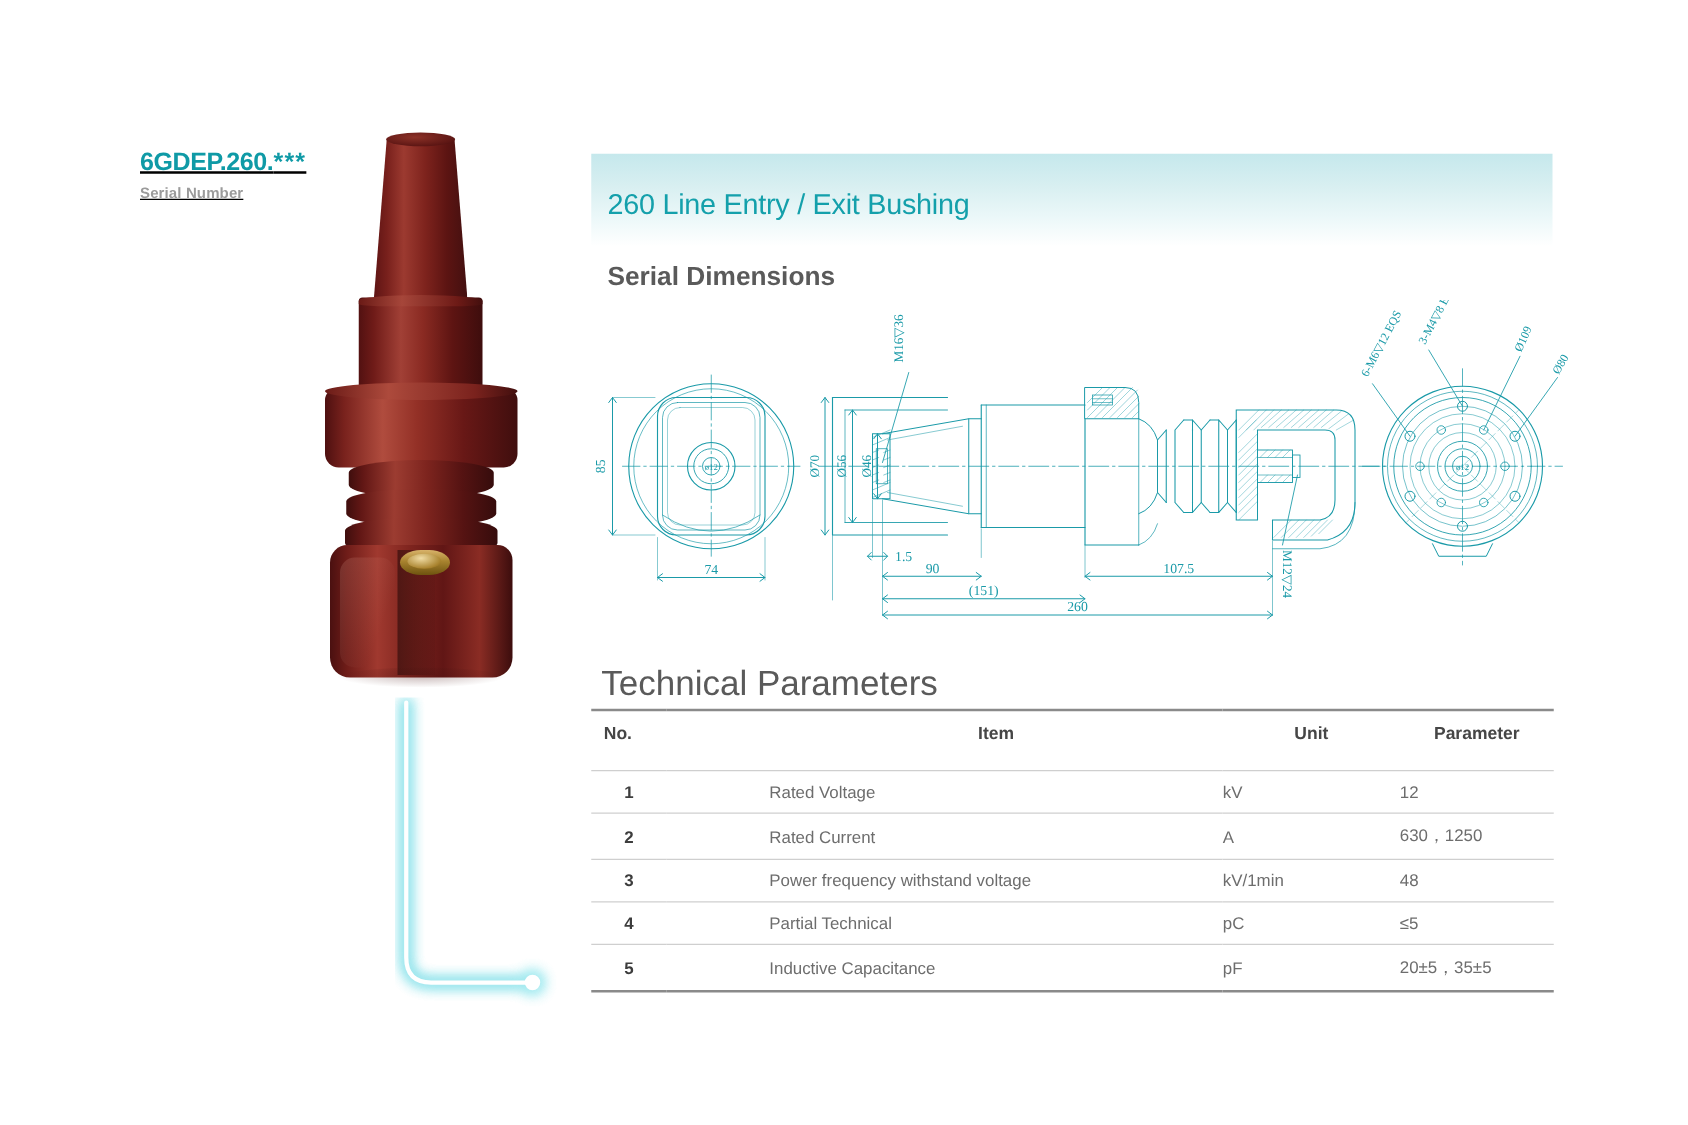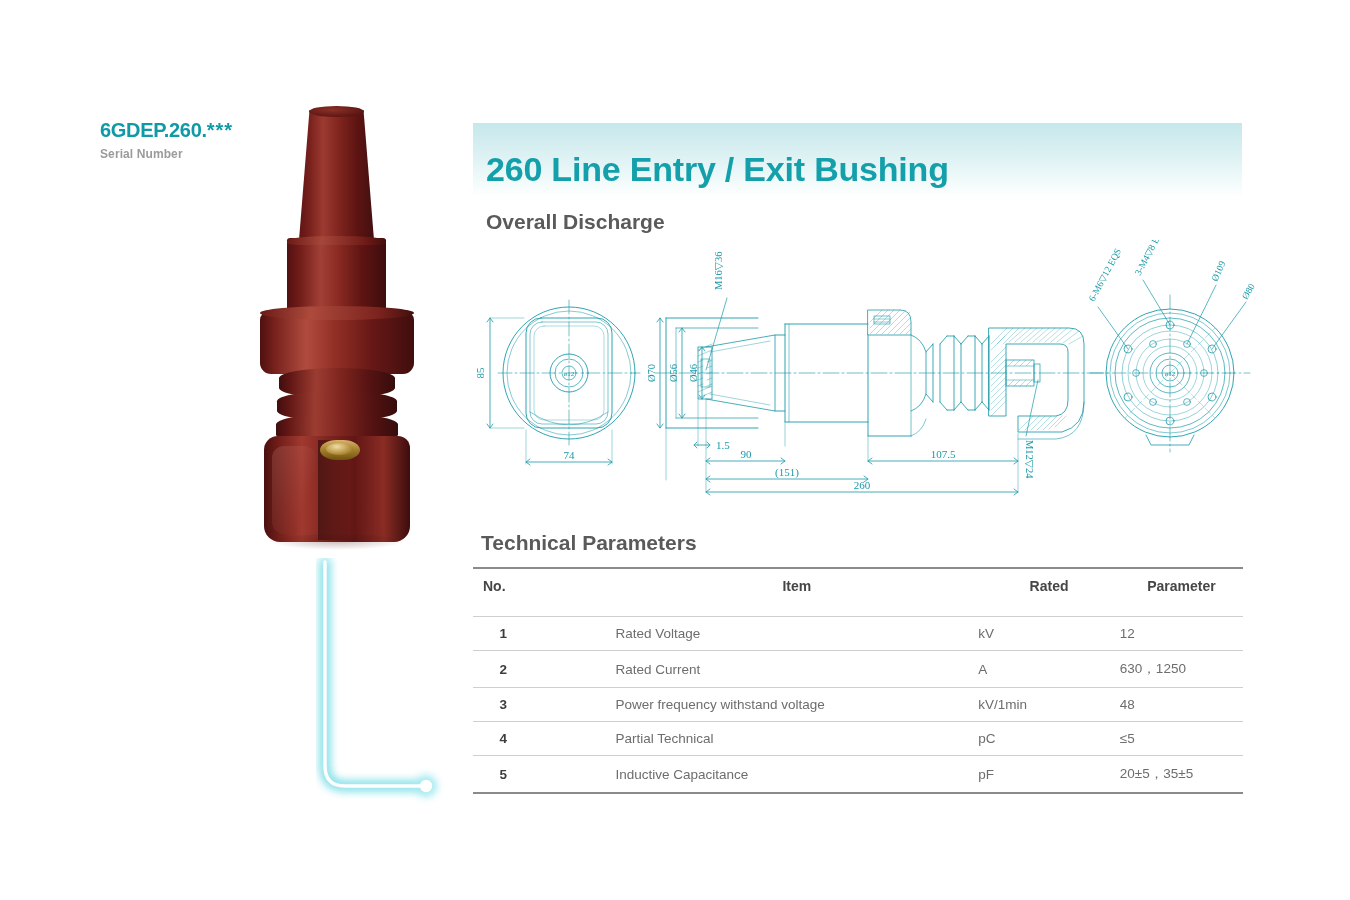--- a/index.html
+++ b/index.html
@@ -5,21 +5,21 @@
   html, body {
     margin: 0; padding: 0;
     width: 1350px; height: 900px;
     background: #ffffff;
     font-family: "Liberation Sans", sans-serif;
     overflow: hidden;
   }
   #page { position: relative; width: 1350px; height: 900px; background: #fff; }
 
   
-  #serial-block { position: absolute; left: 100px; top: 120px; }
+  #serial-block { position: absolute; left: 112px; top: 120px; text-decoration: underline; }
   #serial-code {
     font-size: 20px; font-weight: bold; color: #0f9aa6;
     letter-spacing: -0.3px; line-height: 1;
   }
   #serial-code .stars { letter-spacing: 1px; }
   #serial-label {
     margin-top: 7px; font-size: 12px; font-weight: bold;
     color: #9b9b9b; letter-spacing: 0.1px;
   }
 
@@ -109,35 +109,35 @@
   #deco { position: absolute; left: 316px; top: 558px; width: 130px; height: 248px; }
   #deco svg { display: block; }
 
   
   #header-band {
     position: absolute; left: 473px; top: 123px; width: 769px; height: 74px;
     background: linear-gradient(180deg, #c5e8ec 0%, #d8eff1 35%, #ecf8f9 70%, #ffffff 100%);
   }
   #main-title {
     position: absolute; left: 486px; top: 150px;
-    font-size: 34px; font-weight: bold; color: #14a0ab;
+    font-size: 23px; font-weight: normal; color: #14a0ab;
     letter-spacing: -0.2px;
   }
   #subtitle {
     position: absolute; left: 486px; top: 210px;
     font-size: 21px; font-weight: bold; color: #5a5a5a;
   }
 
   
   #drawing { position: absolute; left: 470px; top: 240px; width: 790px; height: 270px; }
 
   
   #tp-title {
     position: absolute; left: 481px; top: 531px;
-    font-size: 21px; font-weight: bold; color: #5a5a5a;
+    font-size: 28px; font-weight: normal; color: #5a5a5a;
   }
   #tp-table {
     position: absolute; left: 473px; top: 567px; width: 770px;
     border-collapse: collapse;
   }
   #tp-table thead th {
     text-align: center; font-size: 14px; font-weight: bold; color: #464646;
     padding: 9px 0 22px 0;
   }
   #tp-table thead tr { border-top: 2.5px solid #8a8a8a; }
@@ -197,21 +197,21 @@
         <path d="M9 4 L9 208 Q9 228 29 228 L108 228" fill="none" stroke="#7fdfe8" stroke-width="7" stroke-linecap="round"></path>
         <circle cx="110" cy="228" r="9" fill="#9fe9ef"></circle>
       </g>
       <path d="M9 4 L9 208 Q9 228 29 228 L108 228" fill="none" stroke="#ffffff" stroke-width="3.4" stroke-linecap="round"></path>
       <circle cx="110" cy="228" r="6.2" fill="#ffffff"></circle>
     </svg>
   </div>
 
   <div id="header-band"></div>
   <div id="main-title">260 Line Entry / Exit Bushing</div>
-  <div id="subtitle">Overall Discharge</div>
+  <div id="subtitle">Serial Dimensions</div>
 
   <div id="drawing">
     <svg width="790" height="270" viewBox="0 0 790 270">
       <g stroke="#1a9aa8" fill="none" stroke-width="0.9" stroke-linecap="round" font-family="'Liberation Serif', serif" font-size="11">
 
         <g>
 
           <g stroke-dasharray="14 3 2 3" stroke-width="0.7" opacity="0.85">
             <line x1="28" y1="133" x2="170" y2="133"></line>
             <line x1="99" y1="60" x2="99" y2="205"></line>
@@ -498,21 +498,21 @@
     </svg>
   </div>
 
   <div id="tp-title">Technical Parameters</div>
 
   <table id="tp-table">
     <thead>
       <tr>
         <th class="c-no">No.</th>
         <th class="c-item">Item</th>
-        <th class="c-unit">Rated</th>
+        <th class="c-unit">Unit</th>
         <th class="c-param">Parameter</th>
       </tr>
     </thead>
     <tbody>
       <tr>
         <td class="c-no">1</td>
         <td class="c-item">Rated Voltage</td>
         <td class="c-unit">kV</td>
         <td class="c-param">12</td>
       </tr>

